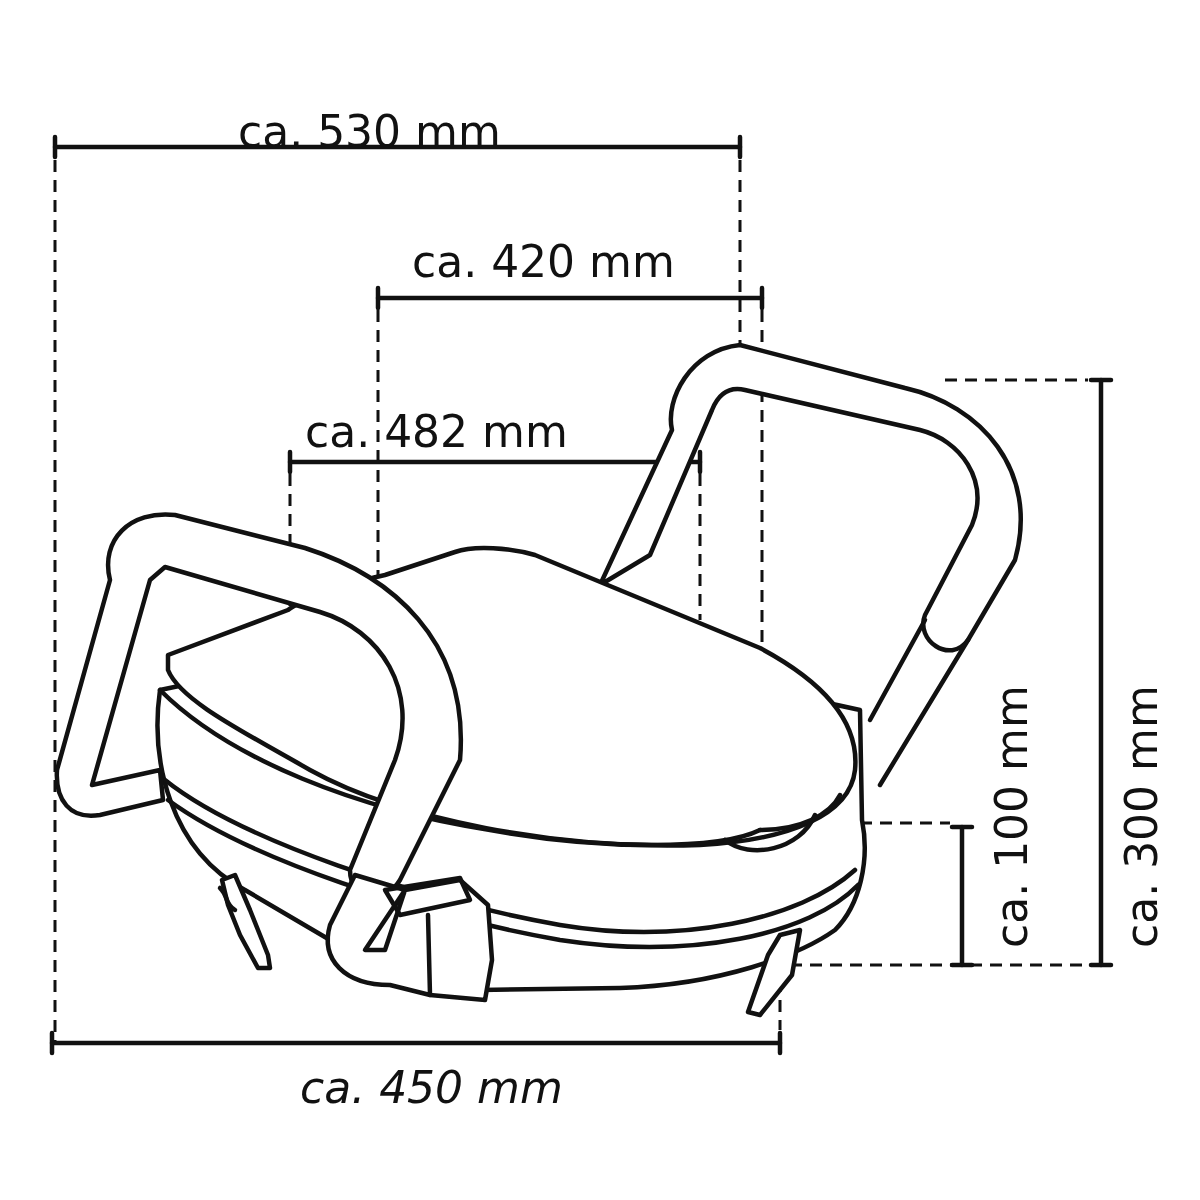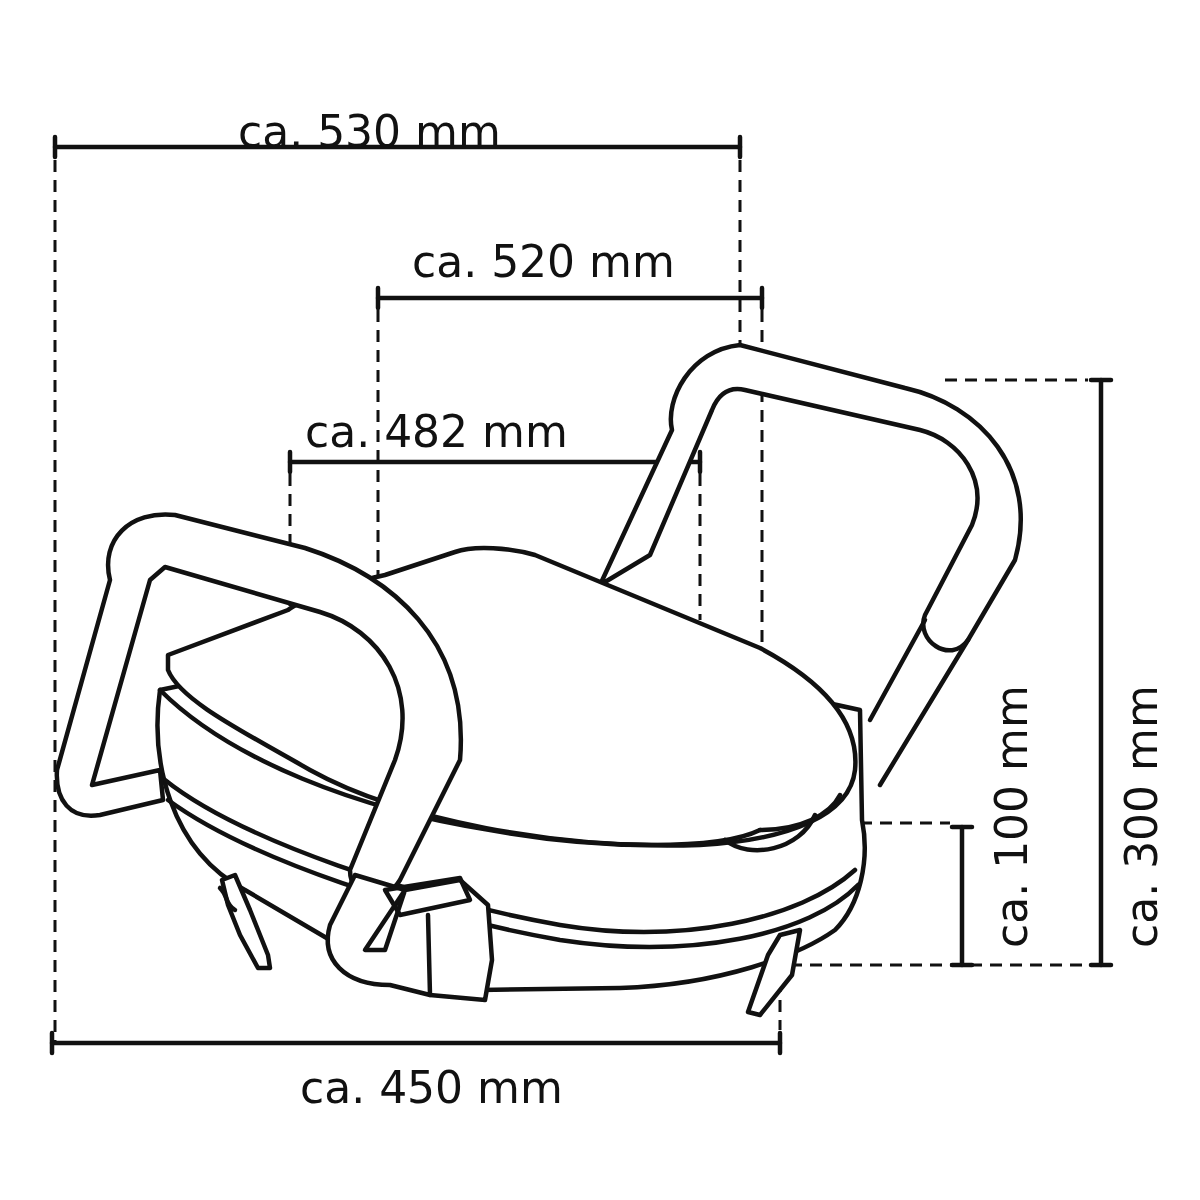--- a/index.html
+++ b/index.html
@@ -154,18 +154,18 @@
 
       <path class="fillw" d="M 222 880 L 235 875 L 250 910 L 268 955 L 270 968 L 258 968 L 240 935 L 228 905 Z"></path>
       <path class="obj" d="M 220 888 C 228 895, 225 905, 235 910"></path>
 
       <path class="fillw" d="M 768 955 L 780 935 L 800 930 L 792 975 L 760 1015 L 748 1012 Z"></path>
     </g>
   </svg>
 
   
   <div class="lbl" style="left:238px; top:78px;margin-top:32px;">ca. 530 mm</div>
-  <div class="lbl" style="left:412px; top:240px;">ca. 520 mm</div>
+  <div class="lbl" style="left:412px; top:240px;">ca. 420 mm</div>
   <div class="lbl" style="left:305px; top:410px;">ca. 482 mm</div>
   <div class="lbl lbl-v" style="left:990px; top:948px;">ca. 100 mm</div>
   <div class="lbl lbl-v" style="left:1120px; top:948px;">ca. 300 mm</div>
-  <div class="lbl" style="left:300px; top:1066px;">ca. 450 mm</div>
+  <div class="lbl" style="left:300px; top:1066px;font-style:italic;">ca. 450 mm</div>
 </div>
 
 </body></html>

